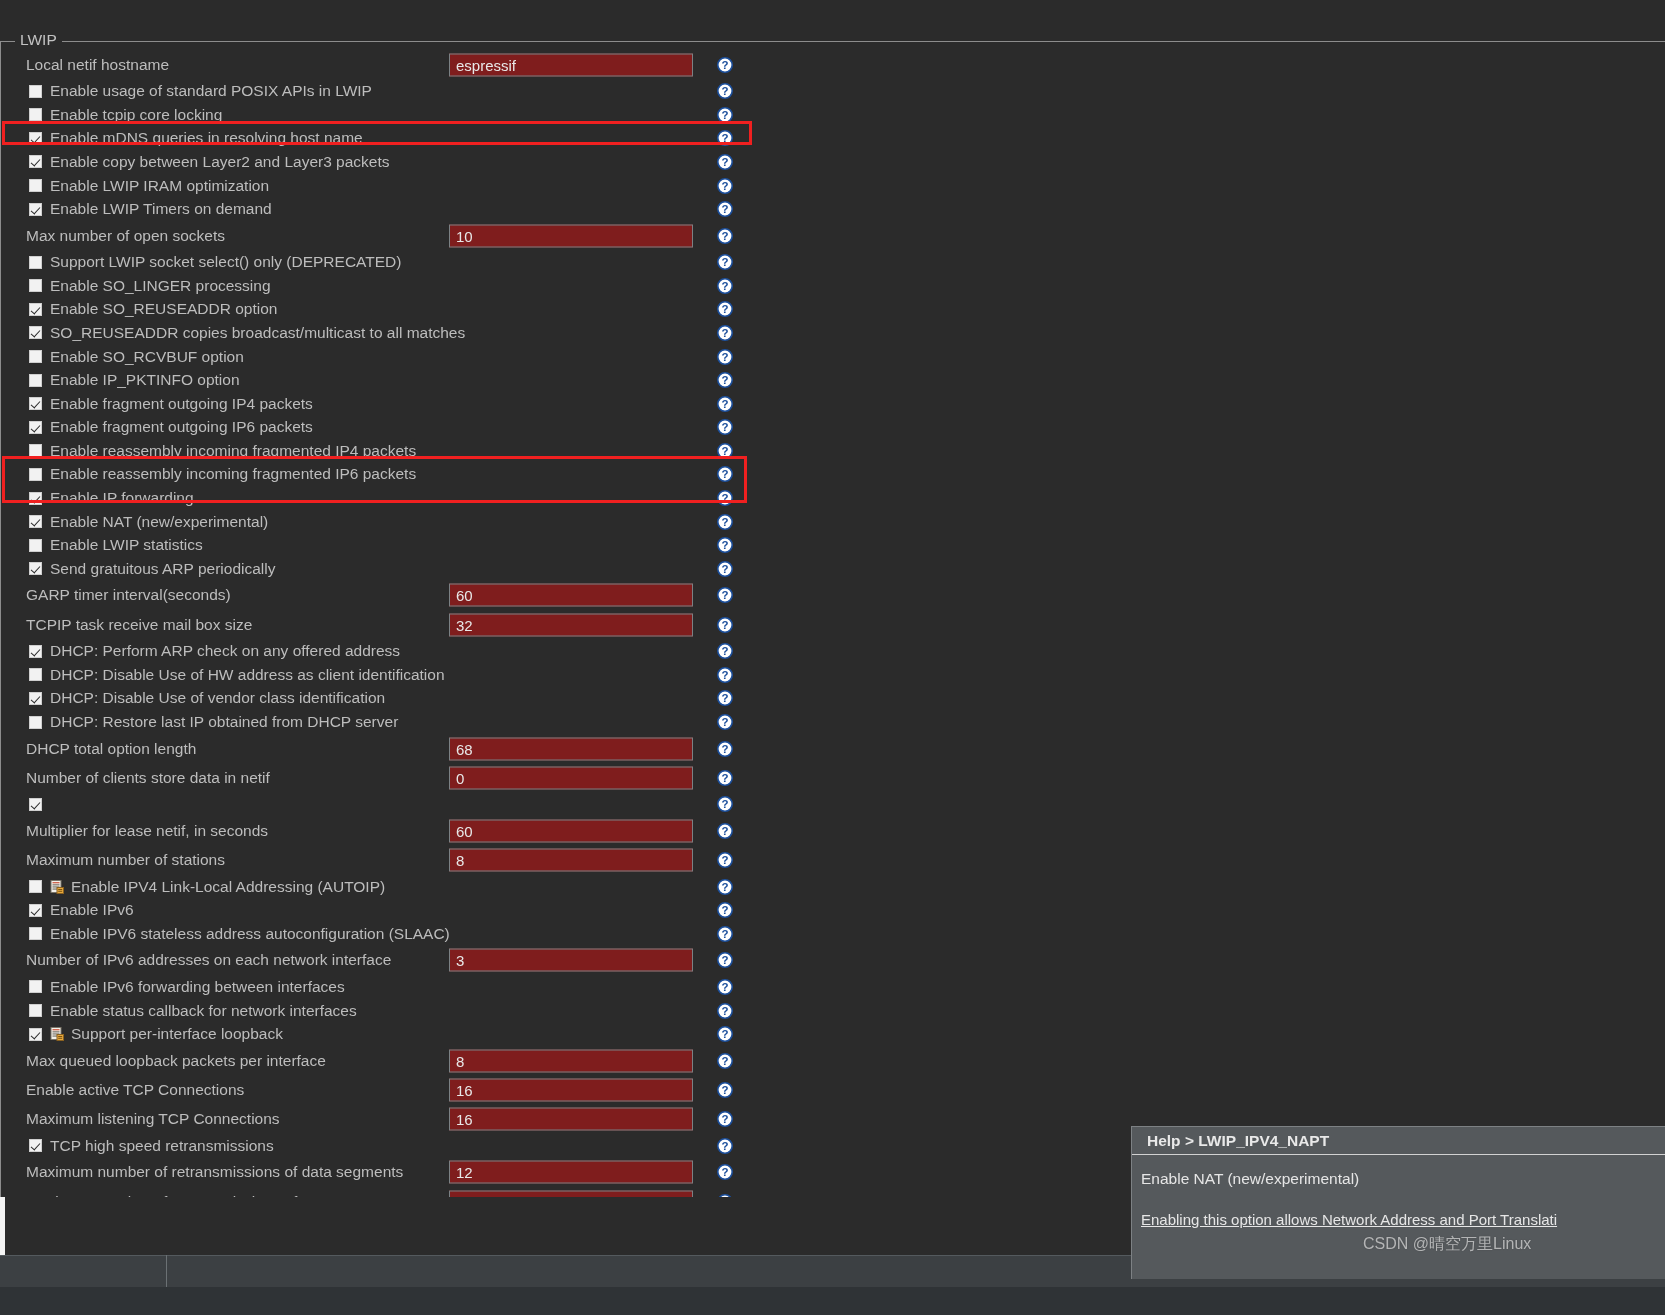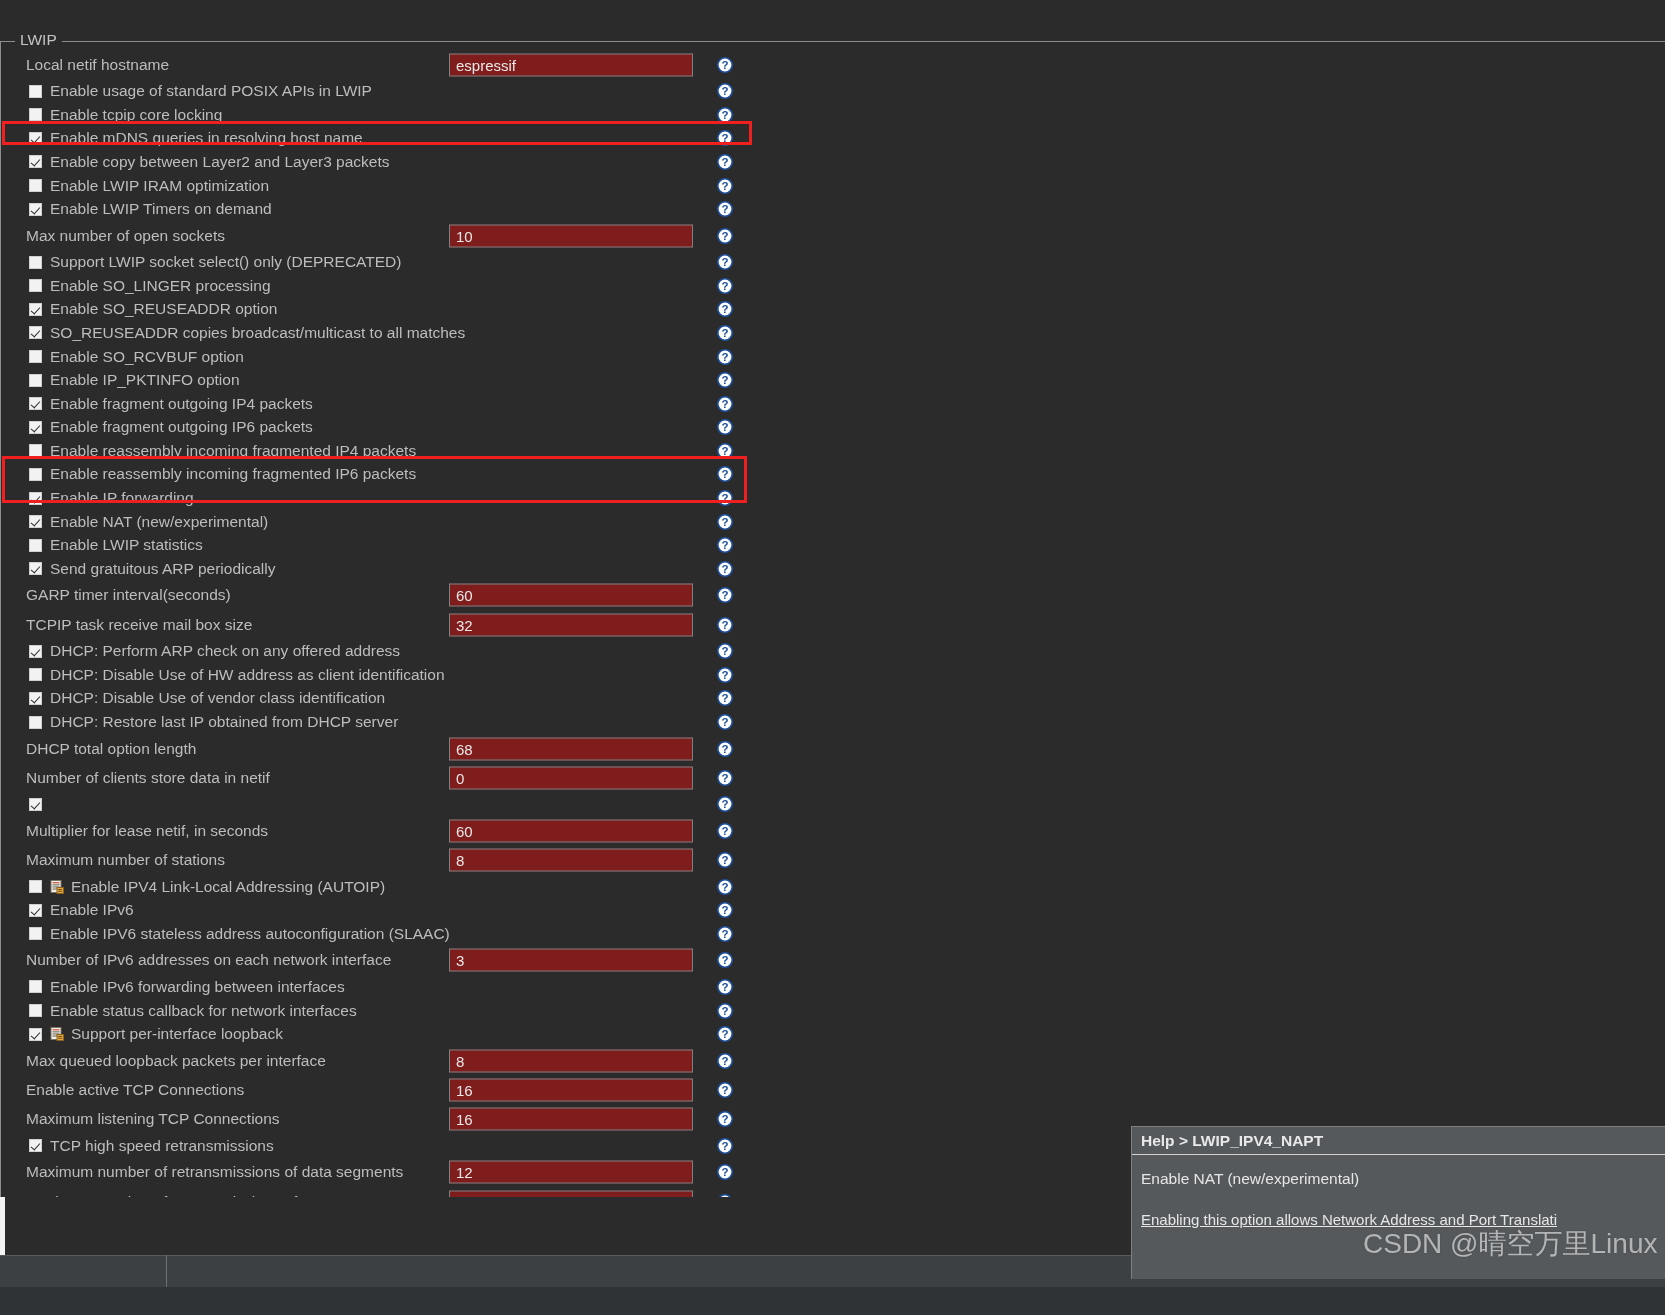--- a/index.html
+++ b/index.html
@@ -154,41 +154,41 @@
   #help-popup{
     position:absolute;left:1131px;top:1126px;width:534px;height:152px;
     background:#55595c;
     border-top:1px solid #7d8184;
     border-left:1px solid #7d8184;
     z-index:9;
     overflow:hidden;
   }
   #help-header{
     height:27px;line-height:27px;
-    padding-left:9px;
+    padding-left:15px;
     color:#e9e9e9;font-weight:bold;font-size:15.5px;
     border-bottom:1px solid #d2d2d2;
     background:#55595c;
   }
   #help-title-line{
     margin-top:14px;padding-left:9px;
     color:#e6e6e6;font-size:15.5px;line-height:19px;
   }
   #help-body-line{
     margin-top:22px;padding-left:9px;
     color:#e6e6e6;font-size:15px;line-height:19px;
     white-space:nowrap;
     text-decoration:underline;
   }
 
   
   #watermark{
     position:absolute;left:1363px;top:1232px;
     color:#d8d8d8;opacity:.72;
-    font-size:28px;line-height:24px;
+    font-size:16px;line-height:24px;
     white-space:nowrap;
     z-index:11;
     pointer-events:none;
     text-shadow:0 0 2px rgba(0,0,0,.25);
   }
 </style>
 </head>
 <body>
 
 <div id="group-lwip">

